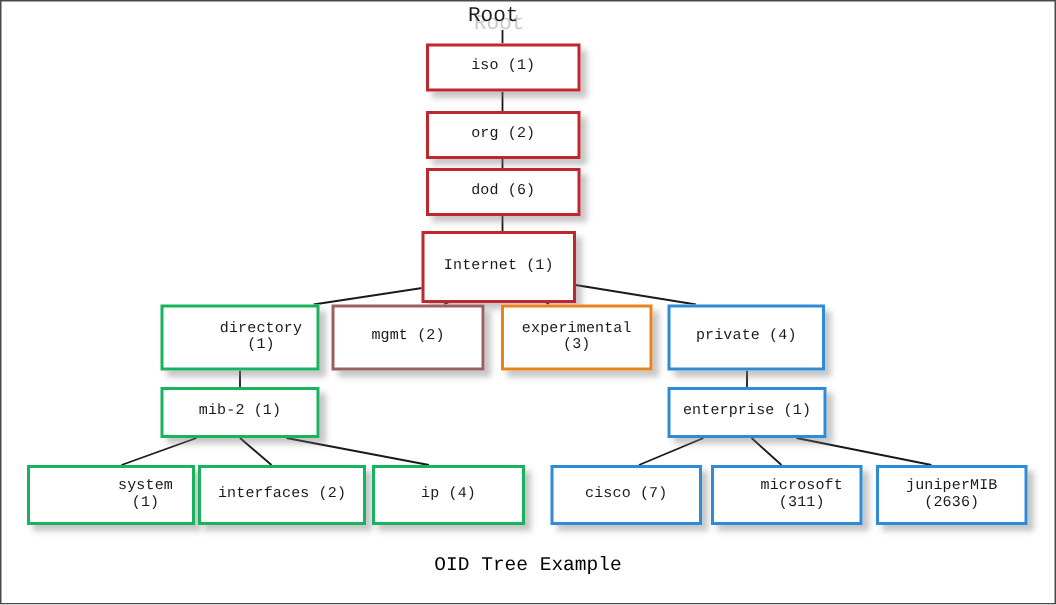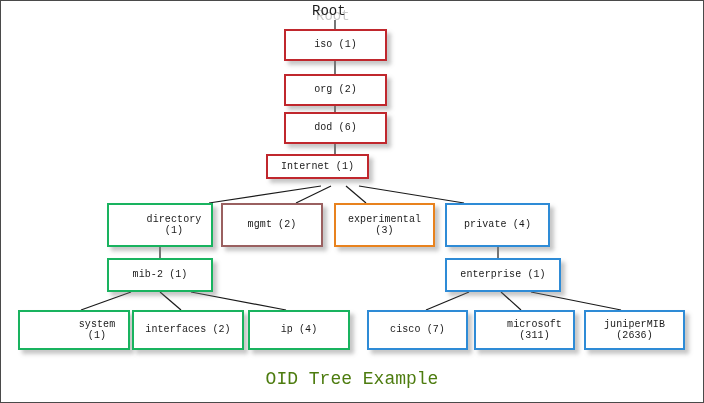--- a/index.html
+++ b/index.html
@@ -42,22 +42,22 @@
   .root-label .ghost{
     position:absolute;
     left:4px;top:5px;
     color:#c9c9c9;
     z-index:-1;
   }
   .caption{
     position:absolute;
     width:100%;
     text-align:center;
-    font-size:18px;
-    color:#4d7c0f;
+    font-size:13px;
+    color:#000000;
   }
 </style>
 </head>
 <body>
 
 <div id="canvas">
 
   <svg id="edges" viewBox="0 0 704 403" width="704" height="403">
       <line x1="334" y1="19" x2="334" y2="28" stroke="#1a1a1a" stroke-width="1.2"></line>
       <line x1="334" y1="60" x2="334" y2="73" stroke="#1a1a1a" stroke-width="1.2"></line>
@@ -85,39 +85,39 @@
   <div id="nodes">
       <div class="node" style="left: 283px; top: 28px; width: 103px; height: 32px; border-color: rgb(192, 39, 45);">
         <span>iso (1)</span>
       </div>
       <div class="node" style="left: 283px; top: 73px; width: 103px; height: 32px; border-color: rgb(192, 39, 45);">
         <span>org (2)</span>
       </div>
       <div class="node" style="left: 283px; top: 111px; width: 103px; height: 32px; border-color: rgb(192, 39, 45);">
         <span>dod (6)</span>
       </div>
-      <div class="node" style="left: 265px; top: 153px; width: 103px; height: 25px; border-color: rgb(192, 39, 45);">
+      <div class="node" style="left: 280px; top: 153px; width: 103px; height: 48px; border-color: rgb(192, 39, 45);">
         <span>Internet (1)</span>
       </div>
       <div class="node" style="left: 106px; top: 202px; width: 106px; height: 44px; border-color: rgb(25, 179, 95); padding-left: 28px;">
         <span>directory (1)</span>
       </div>
       <div class="node" style="left: 220px; top: 202px; width: 102px; height: 44px; border-color: rgb(154, 96, 96);">
         <span>mgmt (2)</span>
       </div>
       <div class="node" style="left: 333px; top: 202px; width: 101px; height: 44px; border-color: rgb(232, 130, 30);">
         <span>experimental (3)</span>
       </div>
       <div class="node" style="left: 444px; top: 202px; width: 105px; height: 44px; border-color: rgb(46, 139, 214);">
         <span>private (4)</span>
       </div>
       <div class="node" style="left: 106px; top: 257px; width: 106px; height: 34px; border-color: rgb(25, 179, 95);">
         <span>mib-2 (1)</span>
       </div>
-      <div class="node" style="left: 444px; top: 257px; width: 116px; height: 34px; border-color: rgb(46, 139, 214);">
+      <div class="node" style="left: 444px; top: 257px; width: 106px; height: 34px; border-color: rgb(46, 139, 214);">
         <span>enterprise (1)</span>
       </div>
       <div class="node" style="left: 17px; top: 309px; width: 112px; height: 40px; border-color: rgb(25, 179, 95); padding-left: 46px;">
         <span>system (1)</span>
       </div>
       <div class="node" style="left: 131px; top: 309px; width: 112px; height: 40px; border-color: rgb(25, 179, 95);">
         <span>interfaces (2)</span>
       </div>
       <div class="node" style="left: 247px; top: 309px; width: 102px; height: 40px; border-color: rgb(25, 179, 95);">
         <span>ip (4)</span>

